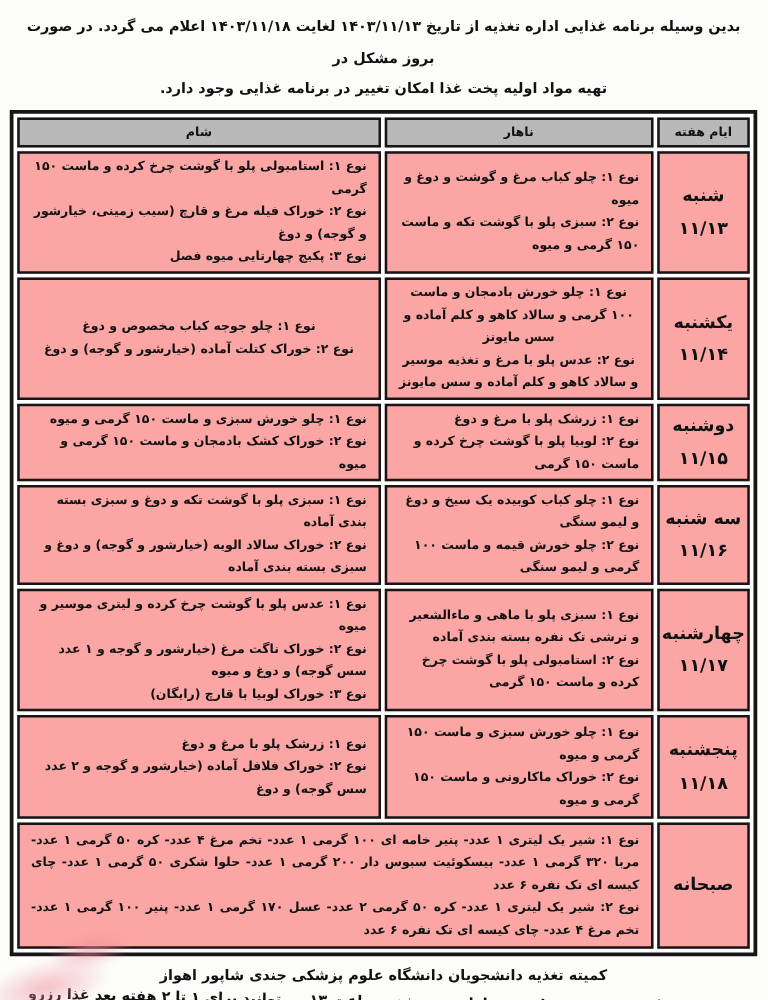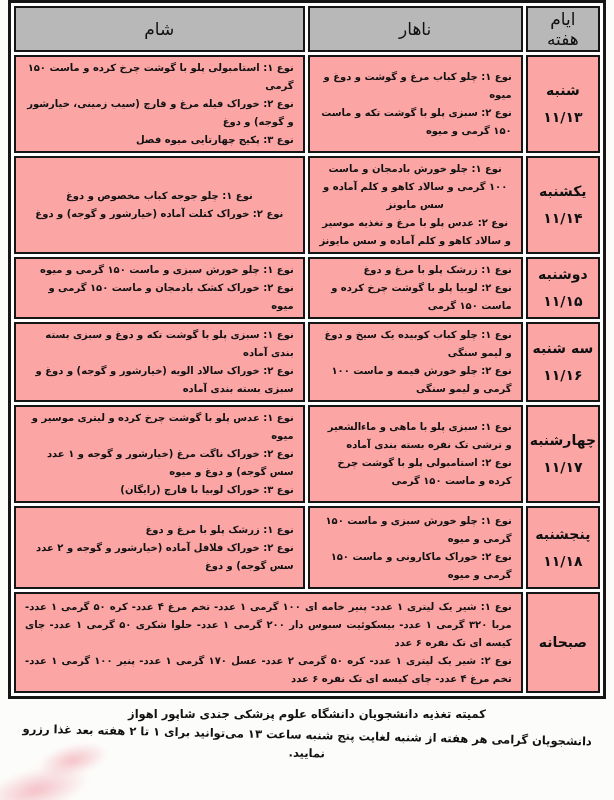--- a/index.html
+++ b/index.html
@@ -31,22 +31,22 @@
     width:598px;
     margin:0 8px;
     border-collapse:separate;
     border-spacing:3px;
     border:3px solid var(--border);
     background:#fff;
   }
   th{
     border:2px solid var(--border);
     background:var(--header_bg);
-    font-size:17px;
-    font-weight:normal;
+    font-size:10px;
+    font-weight:bold;
     height:24px;
     padding:1px 4px;
   }
   th.col-day{width:62px;}
   th.col-lunch{width:215px;}
   td{
     border:2px solid var(--border);
     vertical-align:middle;
     padding:2px 9px;
     background:#fca5a5;
@@ -92,20 +92,24 @@
     filter:blur(2px);
     transform:rotate(-14deg);
     pointer-events:none;
   }
 </style>
 </head>
 <body>
 
 <div class="sheet">
 
+  <p class="intro">
+    <span>بدین وسیله برنامه غذایی اداره تغذیه از تاریخ ۱۴۰۳/۱۱/۱۳ لغایت ۱۴۰۳/۱۱/۱۸ اعلام می گردد. در صورت بروز مشکل در</span><br>
+    <span>تهیه مواد اولیه پخت غذا امکان تغییر در برنامه غذایی وجود دارد.</span>
+  </p>
 
   <table class="menu">
     <thead>
       <tr>
         <th class="col-day">ایام هفته</th>
         <th class="col-lunch">ناهار</th>
         <th class="col-dinner">شام</th>
       </tr>
     </thead>
     <tbody id="menu-body">

